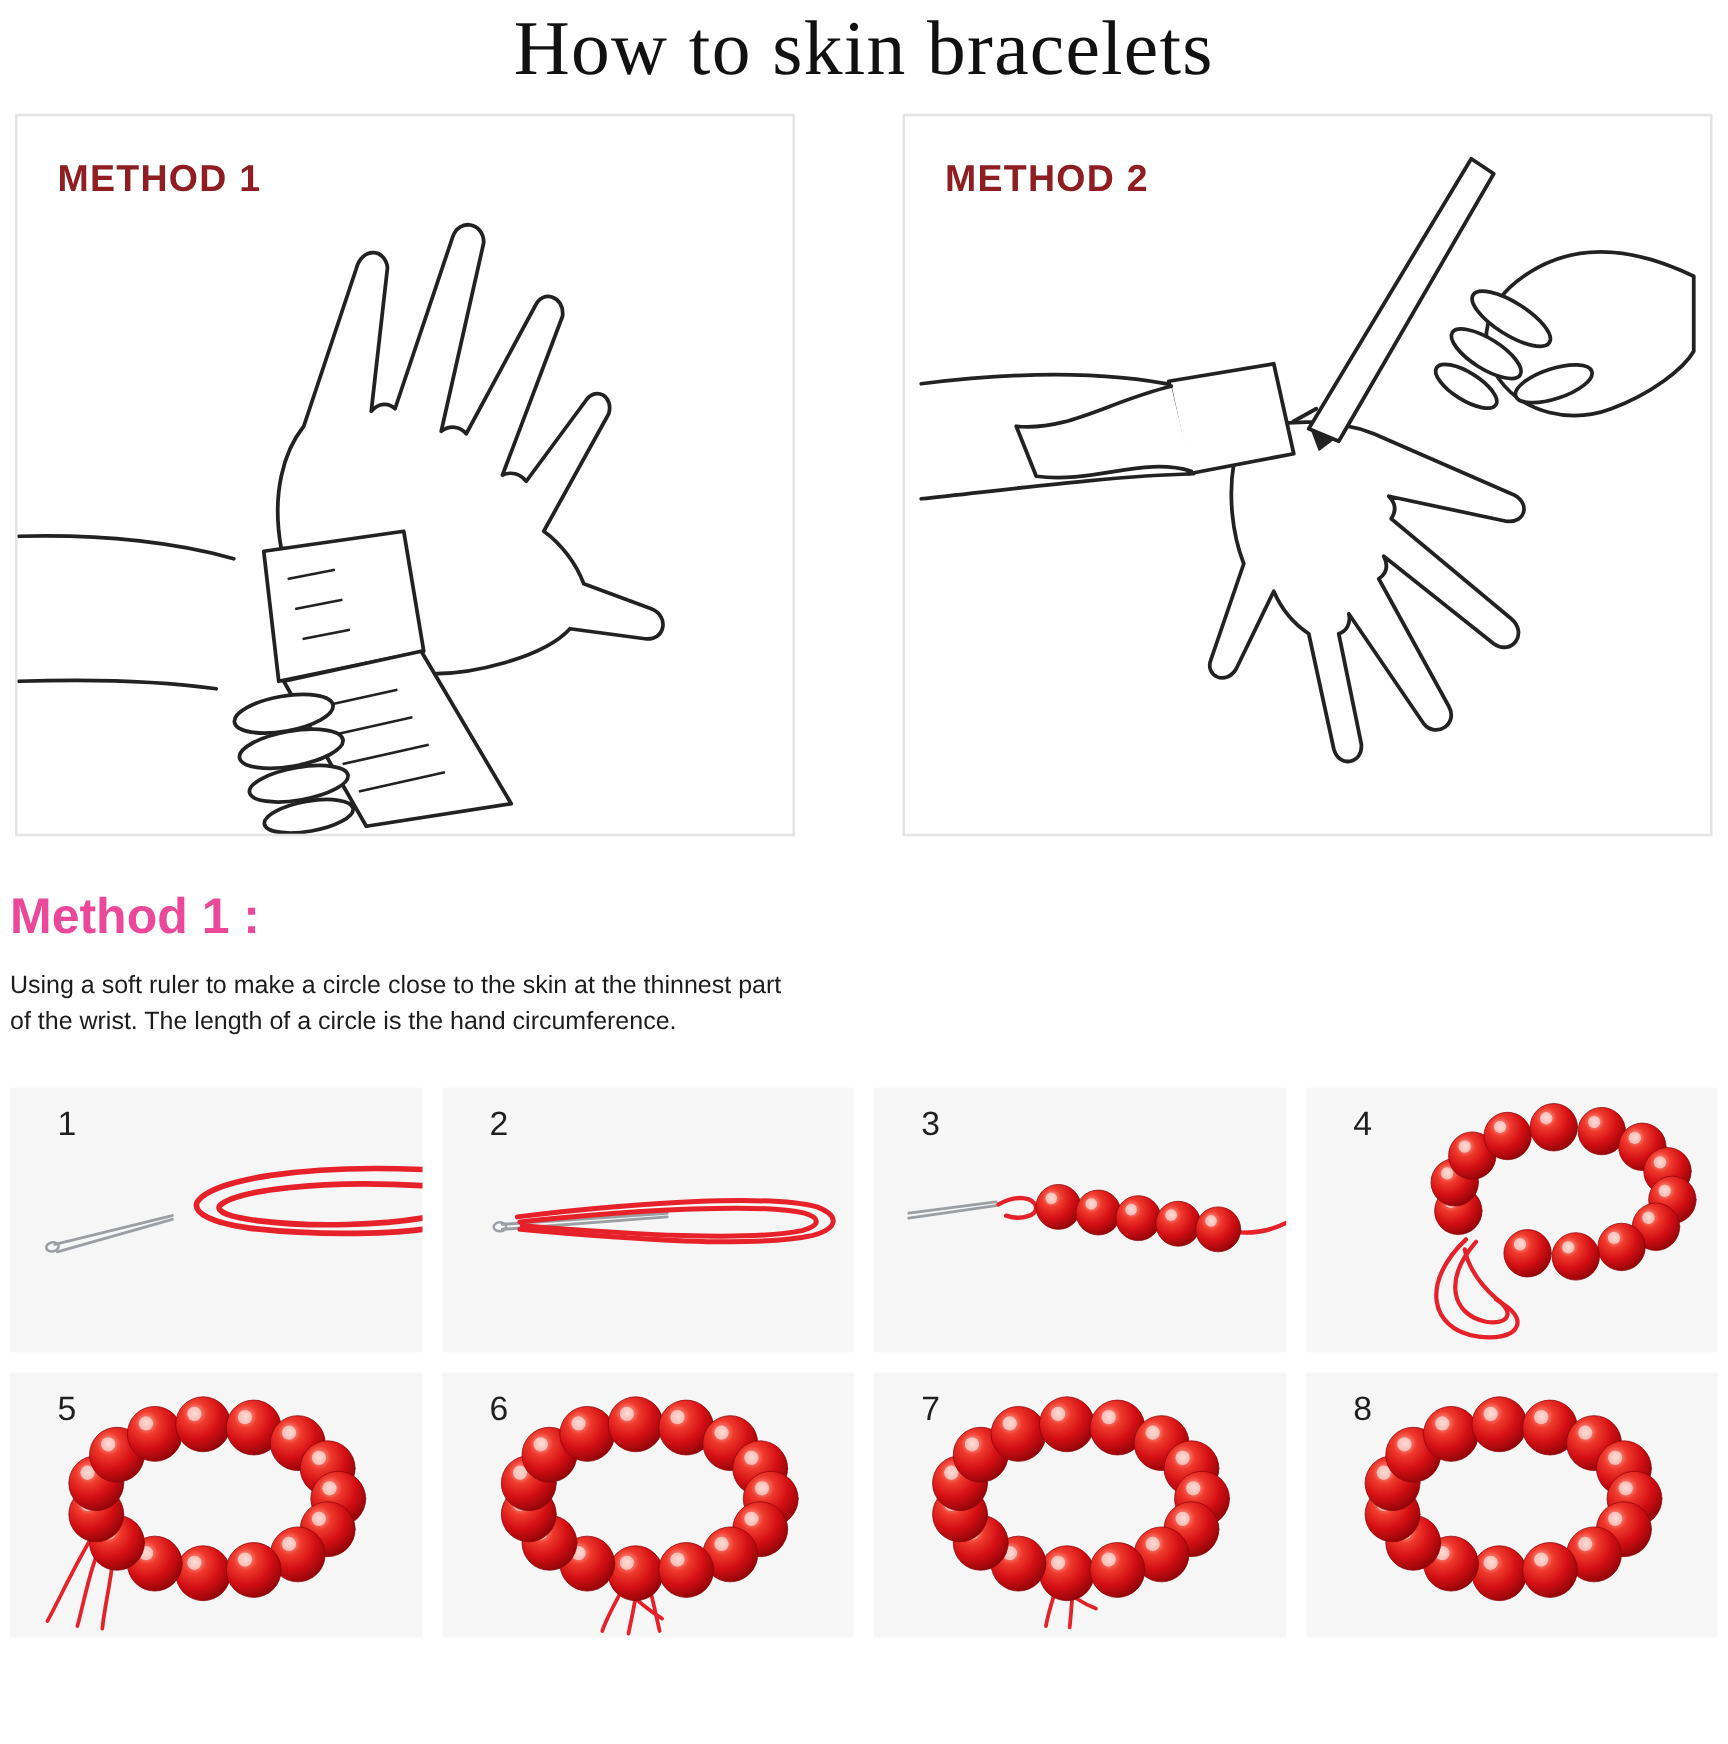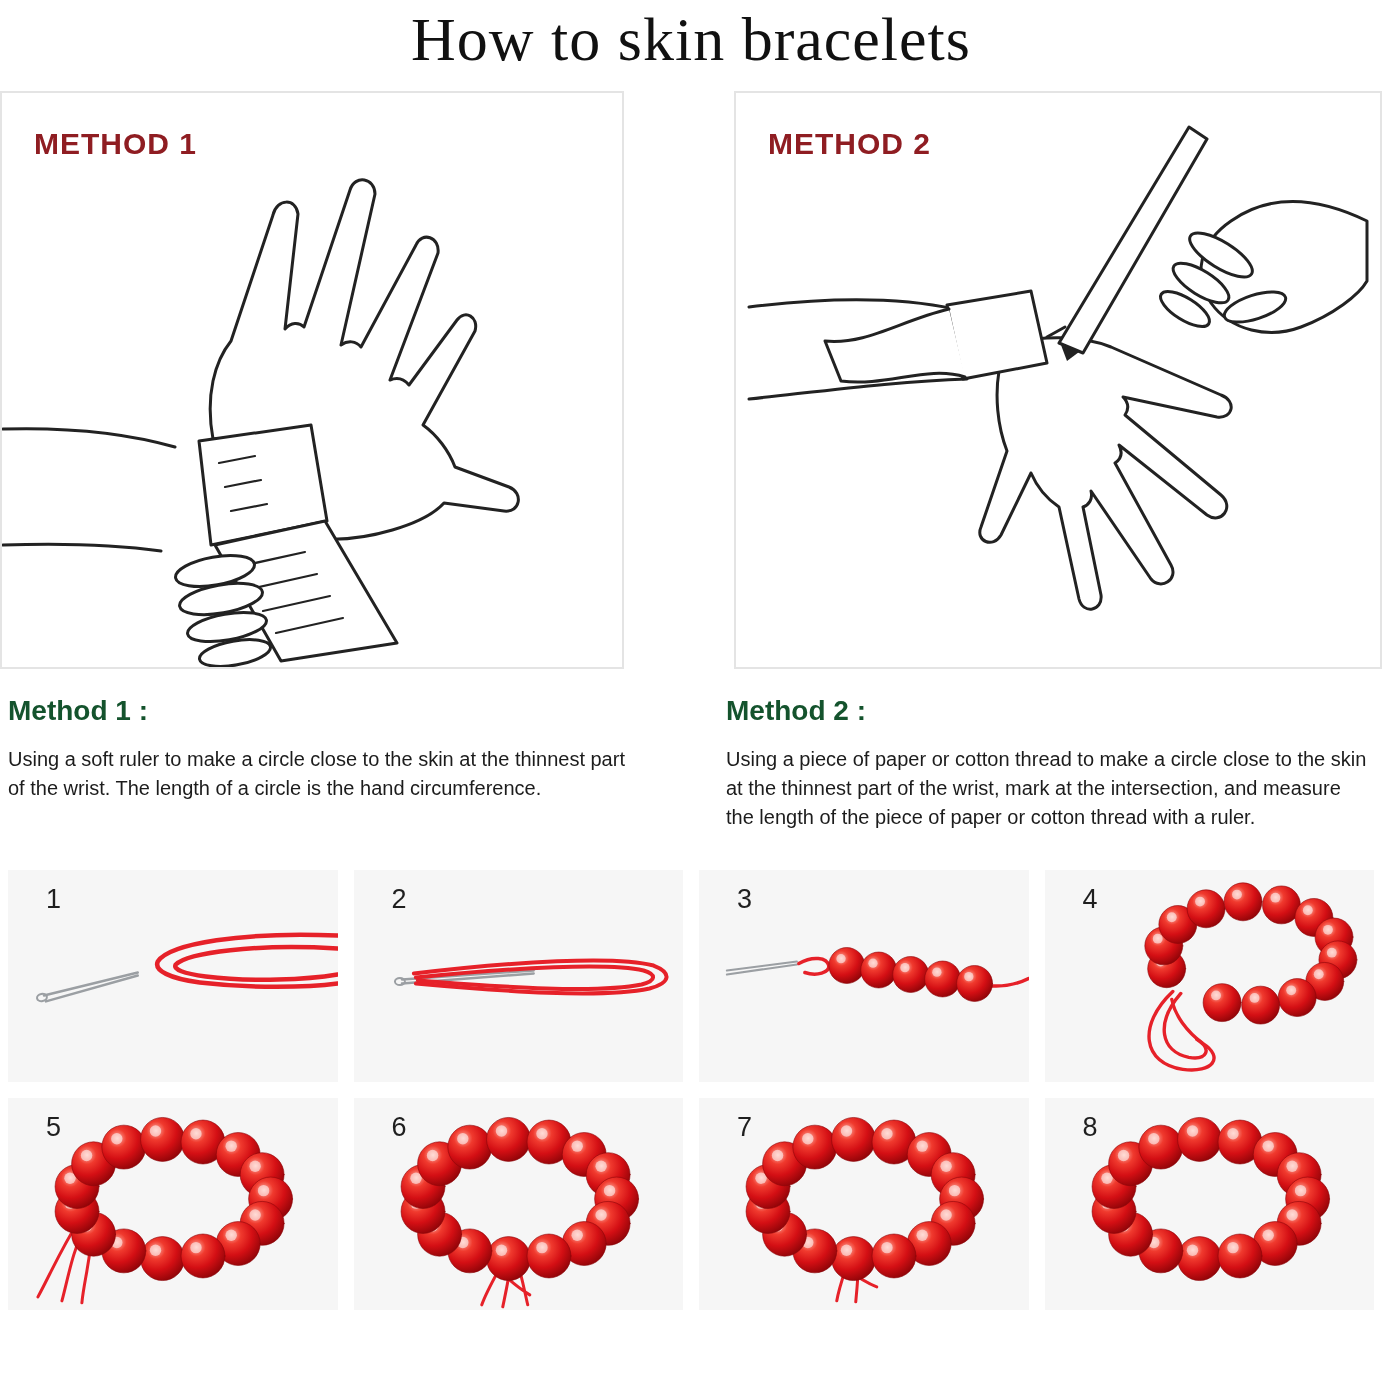--- a/index.html
+++ b/index.html
@@ -1,27 +1,27 @@
 <!DOCTYPE html>
 <html><head>
 <meta charset="utf-8">
 <style>
   html,body{margin:0;padding:0;background:#fff;}
   body{width:1382px;height:1395px;font-family:"Liberation Sans",sans-serif;color:#1a1a1a;overflow:hidden;}
   .title{font-family:"Liberation Serif",serif;font-size:62px;text-align:center;padding-top:4px;letter-spacing:1px;color:#111;}
-  .methods{display:flex;justify-content:space-between;padding:0 0;margin-top:16px;}
+  .methods{display:flex;justify-content:space-between;padding:0 12px;margin-top:16px;}
   .panel{height:578px;border:2px solid #e4e4e4;background:#fff;position:relative;box-sizing:border-box;}
   .panel-left{width:624px;}
   .panel-right{width:648px;}
   .badge{position:absolute;top:34px;left:32px;font-size:30px;font-weight:800;color:#8f1d22;letter-spacing:1px;z-index:2;}
   .illustration{position:absolute;left:0;top:0;width:100%;height:100%;}
   .descs{display:flex;justify-content:space-between;padding:0 8px;margin-top:26px;}
   .desc-left{width:630px;}
   .desc-right{width:648px;}
-  .desc h2{font-size:28px;font-weight:700;margin:0 0 18px 0;color:#14532d;}
+  .desc h2{font-size:40px;font-weight:700;margin:16px 0 18px 0;color:#ec4899;}
   .desc p{font-size:20px;line-height:1.45;margin:0;color:#1c1c1c;}
   .steps{margin-top:38px;padding:0 8px;display:grid;grid-template-columns:repeat(4,1fr);gap:16px;}
   .step{background:#f6f6f6;height:212px;position:relative;}
   .step-num{position:absolute;top:14px;left:38px;font-size:27px;color:#1f1f1f;z-index:2;}
   .step-art{width:100%;height:100%;display:block;}
   .lineart{stroke:#222;stroke-width:3;stroke-linejoin:round;stroke-linecap:round;fill:none;}
 </style>
 </head>
 <body>
 
@@ -78,24 +78,20 @@
         <path d="M298 244 L316 234" stroke-width="3"></path>
       </g>
     </svg>
   </div>
 </div>
 
 <div class="descs">
   <div class="desc desc-left">
     <h2>Method 1 :</h2>
     <p>Using a soft ruler to make a circle close to the skin at the thinnest part of the wrist. The length of a circle is the hand circumference.</p>
-  </div>
-  <div class="desc desc-right">
-    <h2>Method 2 :</h2>
-    <p>Using a piece of paper or cotton thread to make a circle close to the skin at the thinnest part of the wrist, mark at the intersection, and measure the length of the piece of paper or cotton thread with a ruler.</p>
   </div>
 </div>
 
 <div class="steps">
 
   <div class="step">
     <div class="step-num">1</div>
     <svg class="step-art" viewBox="0 0 330 205">
       <g fill="none" stroke-linecap="round">
         <path d="M36 122 L130 99 M38 128 L130 102" stroke="#9b9fa3" stroke-width="2.4"></path>

